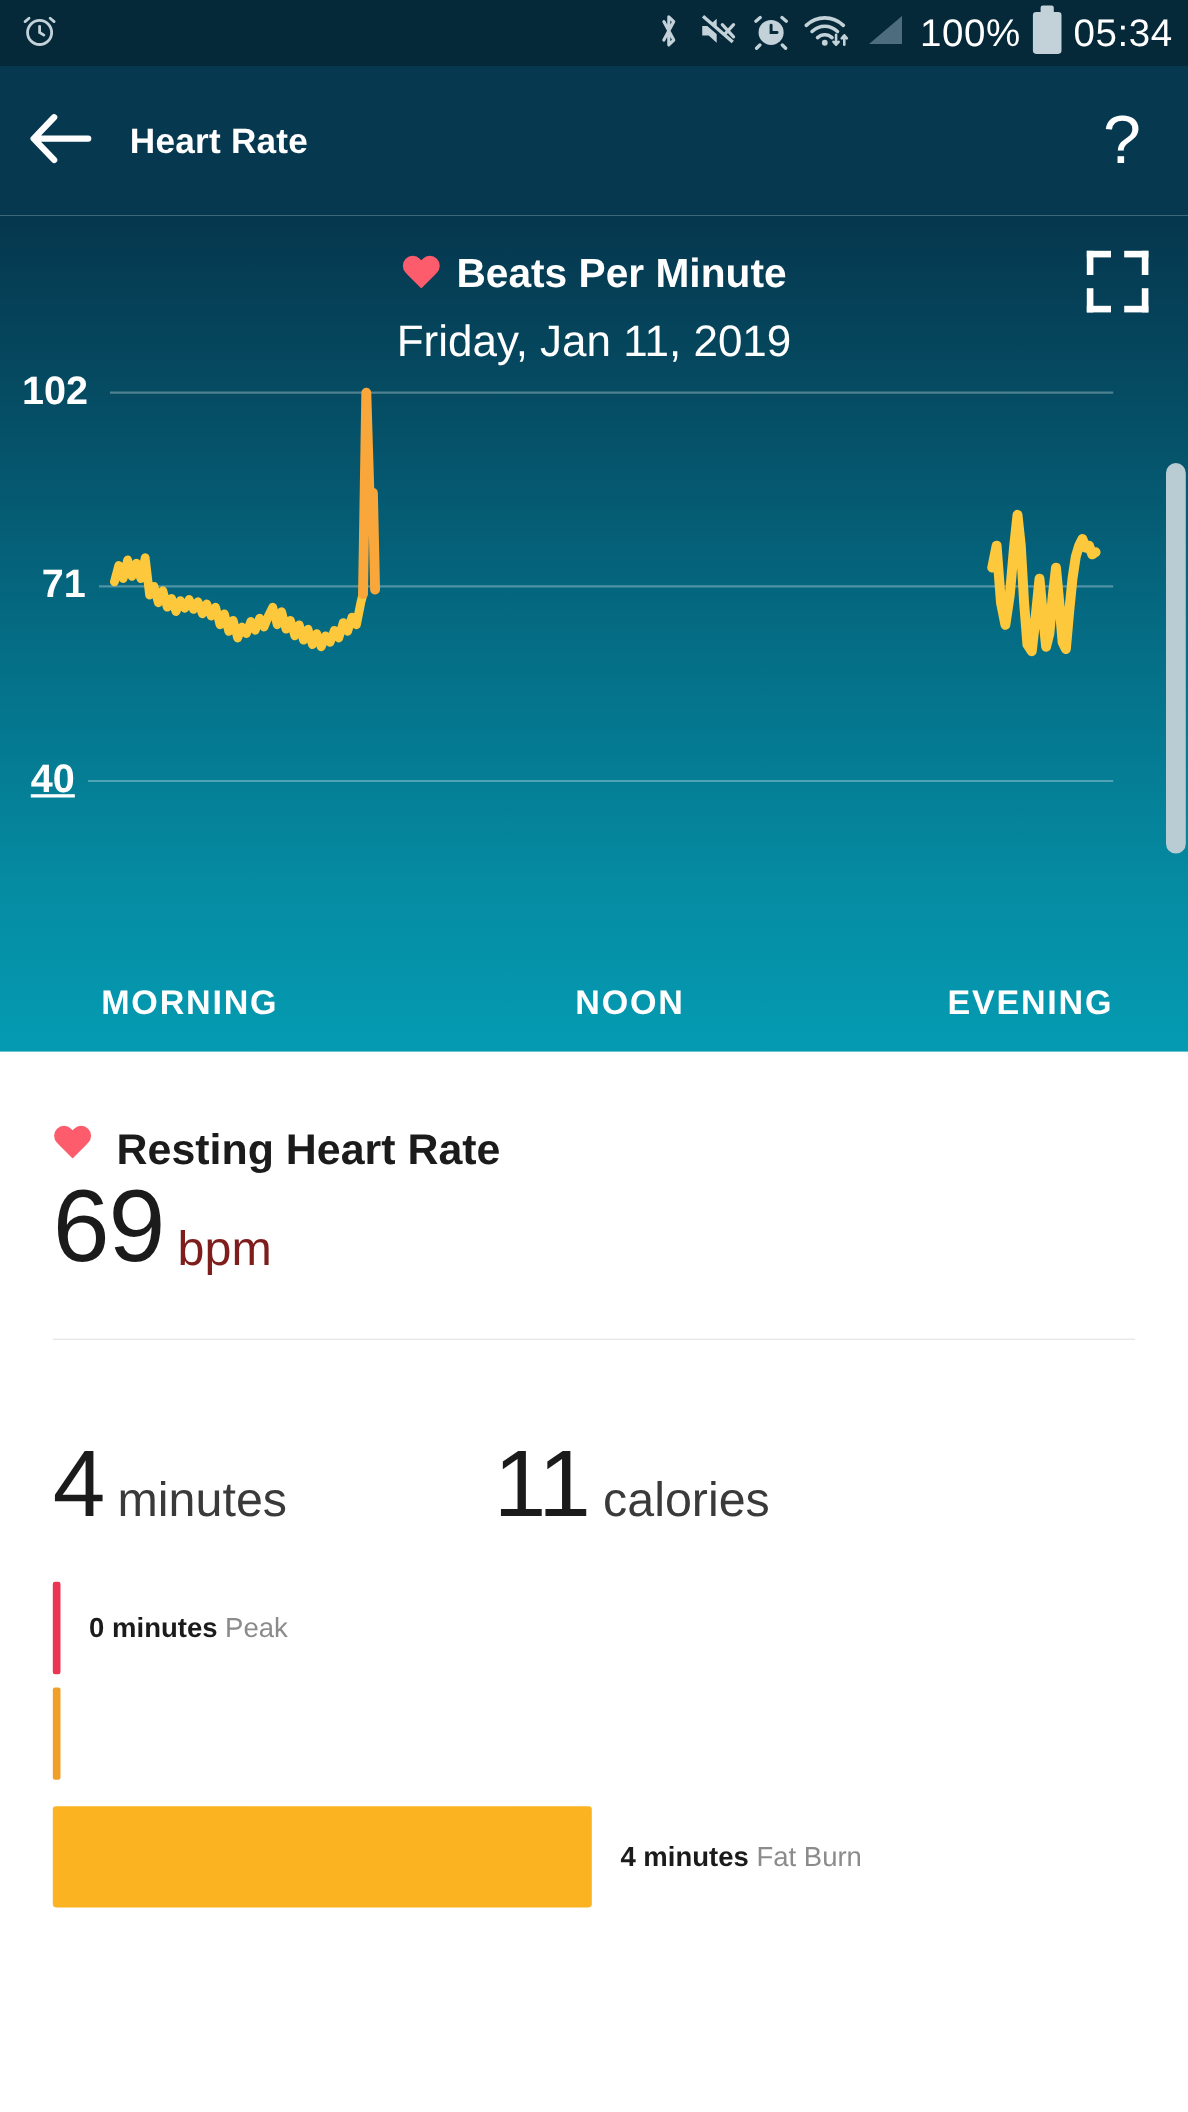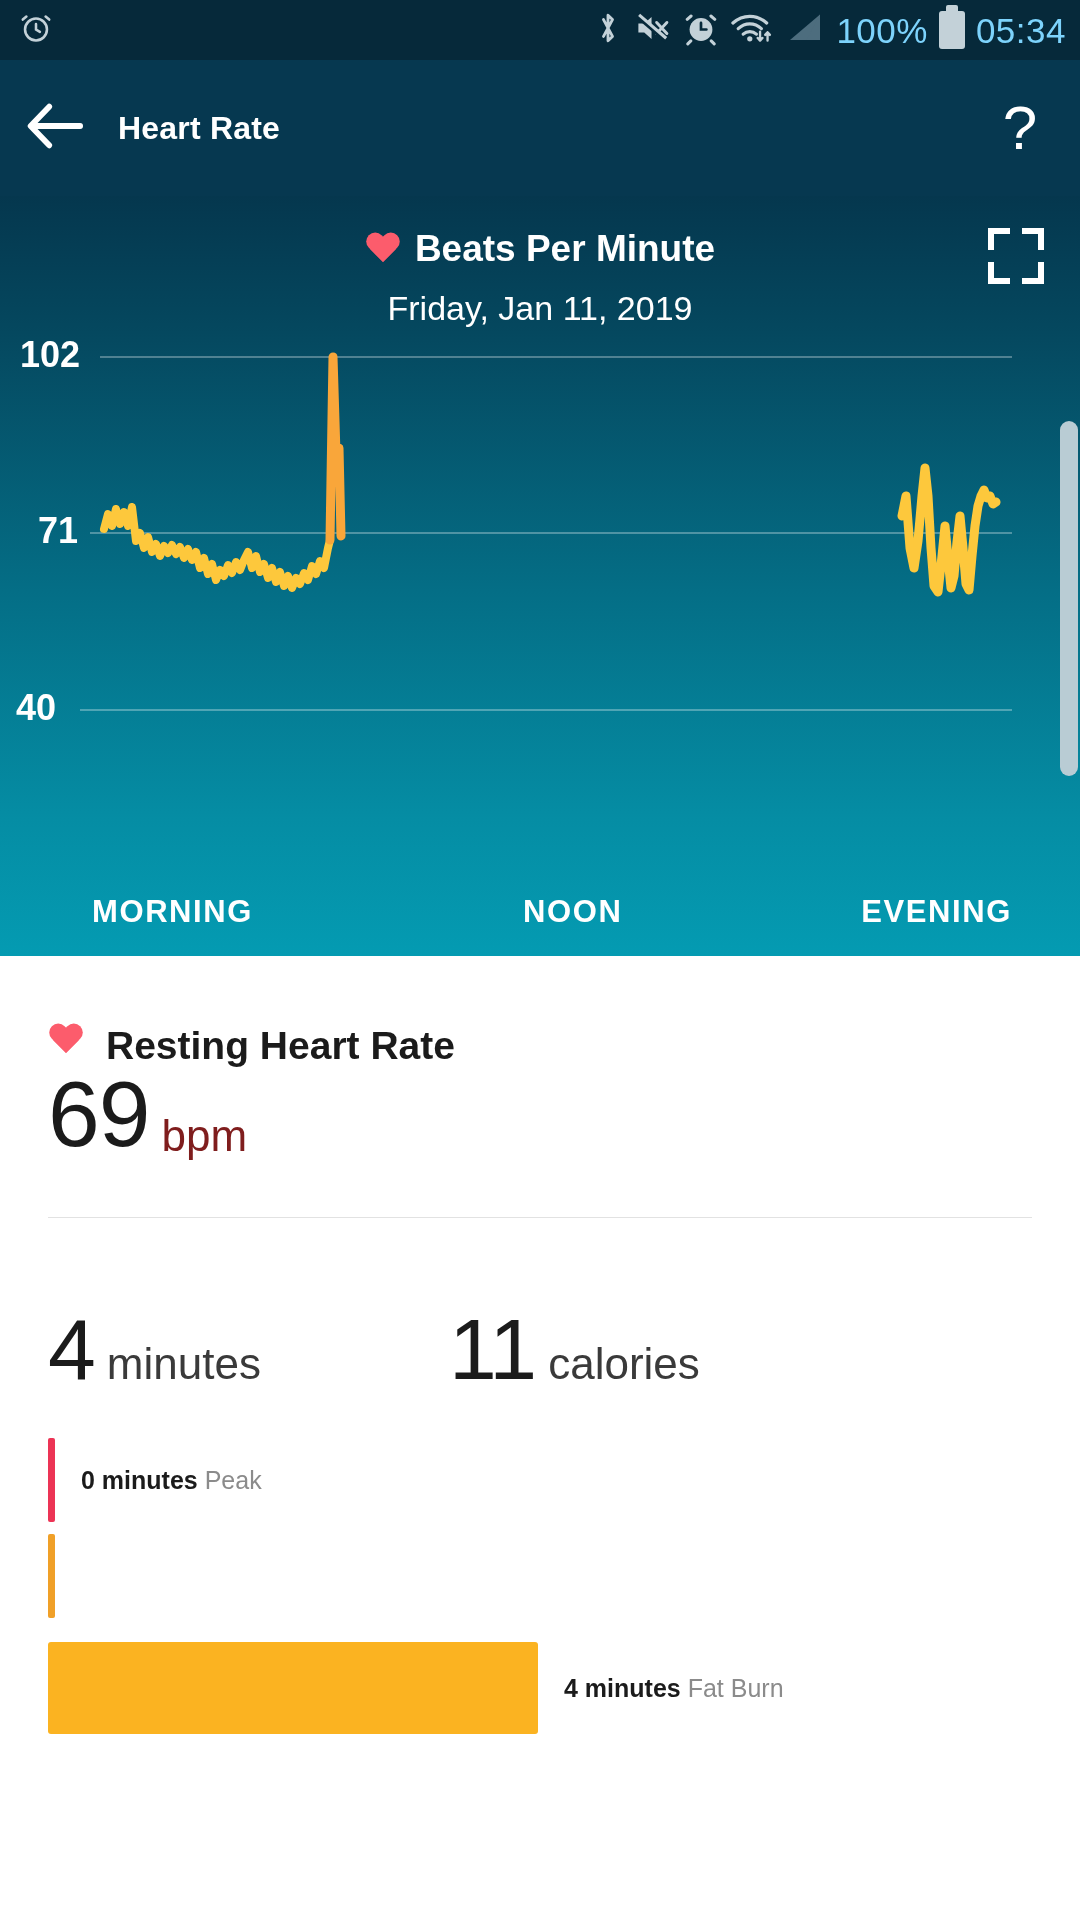--- a/index.html
+++ b/index.html
@@ -16,21 +16,21 @@
     position: absolute; top:0; left:0; width:1080px; height:60px;
     background:#06293a;
     display:flex; align-items:center;
     padding: 0 14px 0 18px;
   }
   .sb-left { display:flex; align-items:center; gap:10px; }
   .sb-spacer { flex:1 1 auto; }
   .sb-right { display:flex; align-items:center; gap:11px; }
   .sb-icon { display:block; }
   .sb-text {
-    color:#7dd3fc; font-size:35px; font-weight:400;
+    color:#ffffff; font-size:35px; font-weight:400;
     letter-spacing:0.5px; line-height:1;
     font-family:"Liberation Sans", sans-serif;
   }
   .sb-battery {
     width:26px; height:38px; border-radius:3px; background:#c3d1d8;
     position:relative;
   }
   .sb-battery:before{
     content:""; position:absolute; top:-6px; left:7px;
     width:12px; height:6px; border-radius:2px 2px 0 0; background:#c3d1d8;
@@ -69,21 +69,21 @@
   }
   .heart:before, .heart:after {
     content:""; position:absolute; top:0; width:18px; height:29px;
     background:#fc5c6c; border-radius:18px 18px 0 0;
   }
   .heart:before { left:18px; transform: rotate(-45deg); transform-origin: 0 100%; }
   .heart:after  { left:0;    transform: rotate(45deg);  transform-origin: 100% 100%; }
   .chart-title { color:#ffffff; font-size:37px; font-weight:700; }
   .chart-date {
     position:absolute; top:93px; left:0; width:1080px; text-align:center;
-    color:#ffffff; font-size:34px; font-weight:400;
+    color:#ffffff; font-size:40px; font-weight:400;
   }
   .expand-btn { position:absolute; right:36px; top:32px; width:56px; height:56px; }
   .expand-btn i {
     position:absolute; width:22px; height:22px; border:6px solid #fff;
   }
   .expand-btn i.tl { top:0;    left:0;    border-right:0; border-bottom:0; }
   .expand-btn i.tr { top:0;    right:0;   border-left:0;  border-bottom:0; }
   .expand-btn i.bl { bottom:0; left:0;    border-right:0; border-top:0; }
   .expand-btn i.br { bottom:0; right:0;   border-left:0;  border-top:0; }
 
@@ -242,21 +242,21 @@
 
       <path d="M902,320 L906,300 L910,352 L914,372 L918,345 L922,300
                L925,272 L928,300 L931,352 L934,390 L938,396 L942,360
                L945,330 L948,362 L951,392 L954,380 L957,346 L960,320
                L963,352 L966,388 L969,394 L972,360 L975,330 L978,310
                L981,300 L984,294 L987,302 L990,300 L993,308 L996,306" fill="none" stroke="#fdc83c" stroke-width="9" stroke-linecap="round" stroke-linejoin="round"></path>
     </svg>
 
     <div class="ylabel" style="top:141px;">102</div>
     <div class="ylabel" style="top:317px; left:38px;">71</div>
-    <div class="ylabel" style="top:494px; left:16px;">40</div>
+    <div class="ylabel" style="top:494px; left:28px;text-decoration:underline;">40</div>
 
     <div class="xlabel" style="left:92px;">MORNING</div>
     <div class="xlabel" style="left:523px;text-align:right;">NOON</div>
     <div class="xlabel" style="right:68px;">EVENING</div>
 
     <div class="scrollbar"></div>
   </div>
 
   <div class="content">
 

